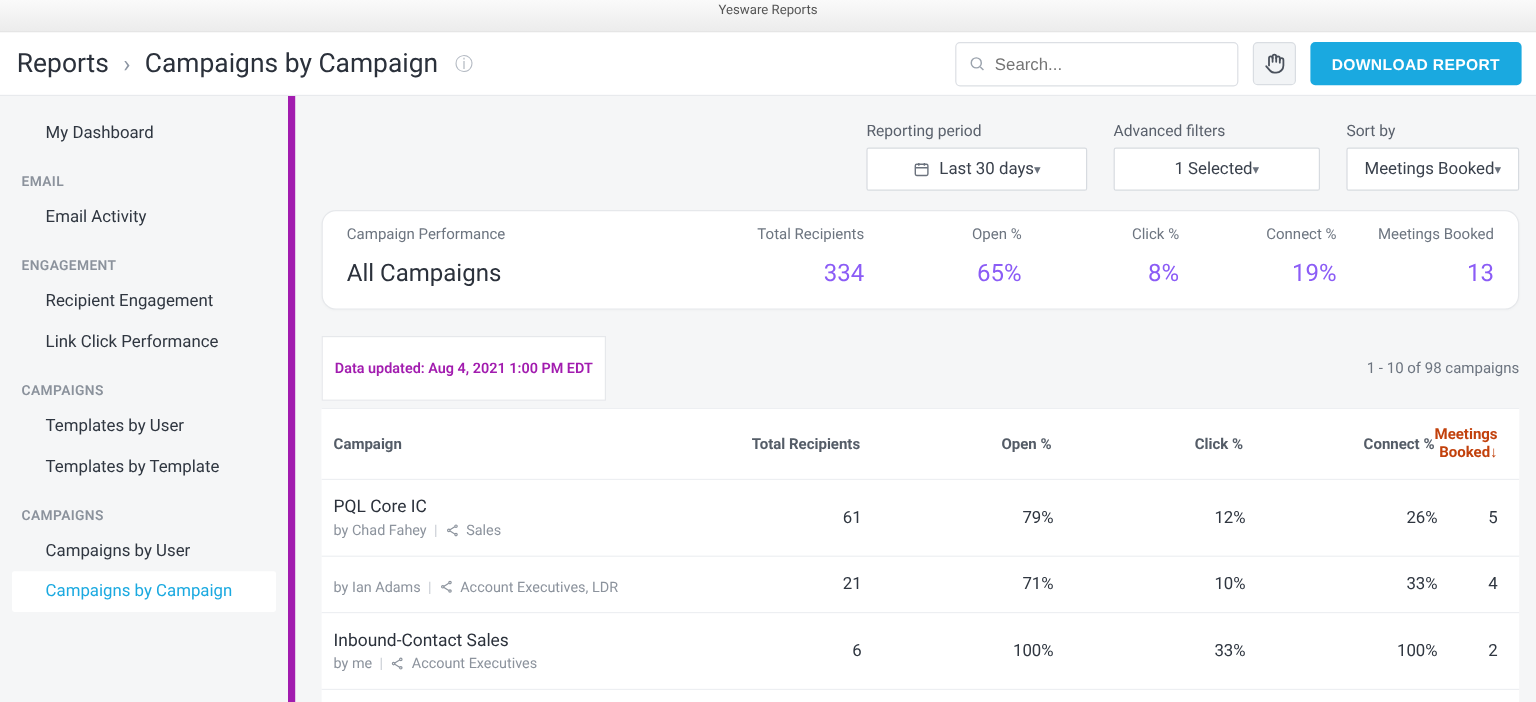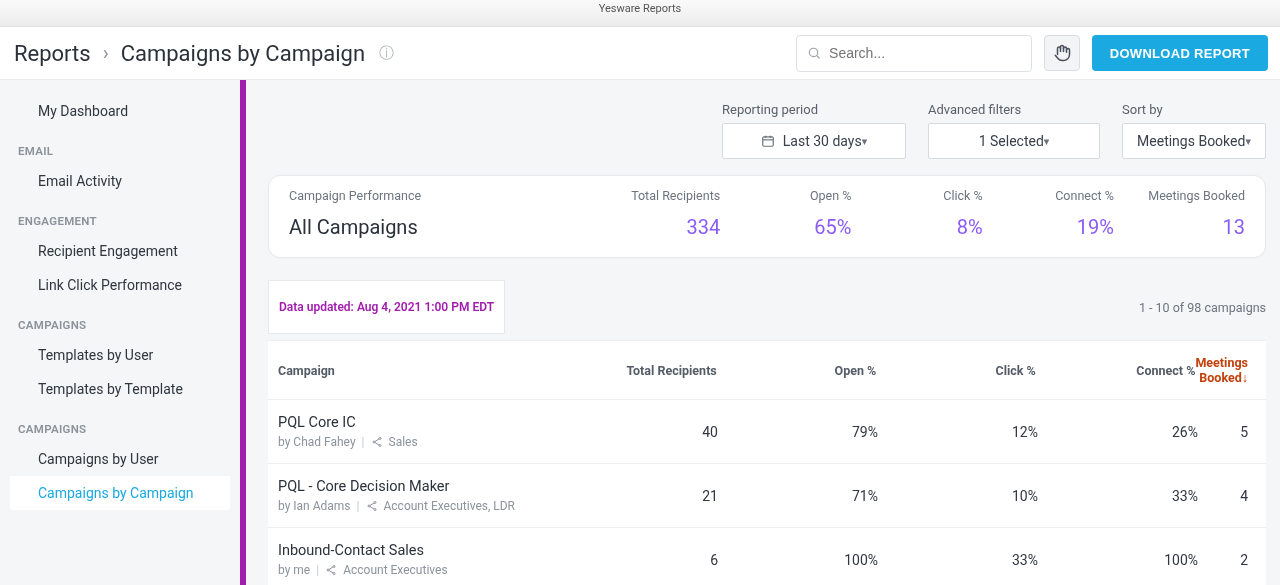--- a/index.html
+++ b/index.html
@@ -392,29 +392,28 @@
                 <svg class="share-icon" viewBox="0 0 24 24" fill="none" stroke="#8c939d" stroke-width="2">
                   <circle cx="18" cy="5" r="2"></circle>
                   <circle cx="6" cy="12" r="2"></circle>
                   <circle cx="18" cy="19" r="2"></circle>
                   <line x1="8" y1="11" x2="16" y2="6"></line>
                   <line x1="8" y1="13" x2="16" y2="18"></line>
                 </svg>
                 <span>Sales</span>
               </div>
             </div>
-            <div class="tcell tr row-num">40</div>
+            <div class="tcell tr row-num">61</div>
             <div class="tcell op row-num">79%</div>
             <div class="tcell cl row-num">12%</div>
             <div class="tcell cn row-num">26%</div>
             <div class="tcell mb row-num">5</div>
           </div>
           <div class="trow">
             <div class="tcell camp">
-              <div class="row-name">PQL - Core Decision Maker</div>
               <div class="row-meta">
                 <span>by Ian Adams</span>
                 <span class="divider">|</span>
                 <svg class="share-icon" viewBox="0 0 24 24" fill="none" stroke="#8c939d" stroke-width="2">
                   <circle cx="18" cy="5" r="2"></circle>
                   <circle cx="6" cy="12" r="2"></circle>
                   <circle cx="18" cy="19" r="2"></circle>
                   <line x1="8" y1="11" x2="16" y2="6"></line>
                   <line x1="8" y1="13" x2="16" y2="18"></line>
                 </svg>

